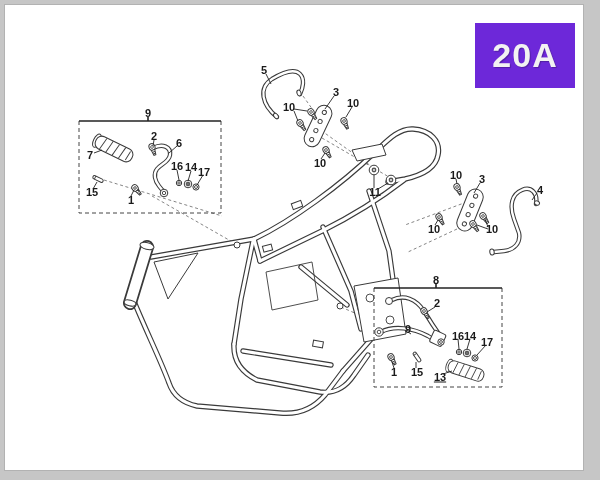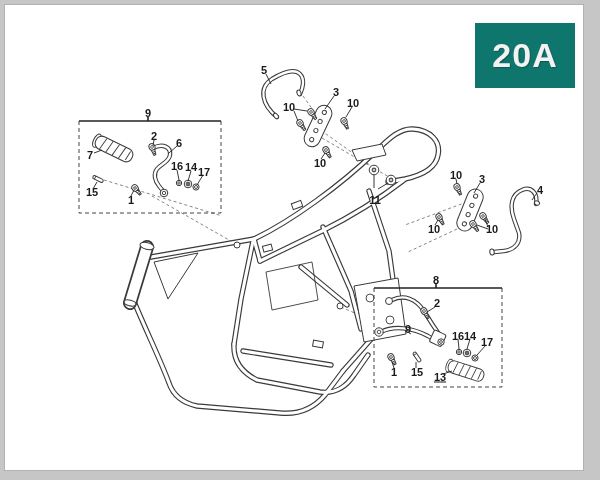--- a/index.html
+++ b/index.html
@@ -253,38 +253,38 @@
       <line x1="408" y1="332" x2="411" y2="334" class="leader"></line>
       <line x1="458" y1="339" x2="459" y2="349" class="leader"></line>
       <line x1="470" y1="339" x2="467" y2="349" class="leader"></line>
       <line x1="486" y1="345" x2="477" y2="355" class="leader"></line>
       <line x1="394" y1="368" x2="392" y2="362" class="leader"></line>
       <line x1="416" y1="368" x2="416" y2="362" class="leader"></line>
       <line x1="443" y1="374" x2="452" y2="371" class="leader"></line>
     </g>
   </svg>
 
-  <div id="badge" style="background: #0f766e; color: rgb(242, 242, 242);">20A</div>
+  <div id="badge" style="background: #6d28d9; color: rgb(242, 242, 242);">20A</div>
 
   <div id="callout-layer">
       <div class="callout" style="left: 148px; top: 113px;">9</div>
       <div class="callout" style="left: 90px; top: 155px;">7</div>
       <div class="callout" style="left: 154px; top: 136px;">2</div>
       <div class="callout" style="left: 179px; top: 143px;">6</div>
       <div class="callout" style="left: 177px; top: 166px;">16</div>
       <div class="callout" style="left: 191px; top: 167px;">14</div>
       <div class="callout" style="left: 204px; top: 172px;">17</div>
       <div class="callout" style="left: 92px; top: 192px;">15</div>
       <div class="callout" style="left: 131px; top: 200px;">1</div>
       <div class="callout" style="left: 264px; top: 70px;">5</div>
       <div class="callout" style="left: 289px; top: 107px;">10</div>
       <div class="callout" style="left: 336px; top: 92px;">3</div>
       <div class="callout" style="left: 353px; top: 103px;">10</div>
       <div class="callout" style="left: 320px; top: 163px;">10</div>
-      <div class="callout" style="left: 375px; top: 192px; margin-top: 8px;">11</div>
+      <div class="callout" style="left: 375px; top: 192px;">11</div>
       <div class="callout" style="left: 456px; top: 175px;">10</div>
       <div class="callout" style="left: 482px; top: 179px;">3</div>
       <div class="callout" style="left: 434px; top: 229px;">10</div>
       <div class="callout" style="left: 492px; top: 229px;">10</div>
       <div class="callout" style="left: 540px; top: 190px;">4</div>
       <div class="callout" style="left: 436px; top: 280px;">8</div>
       <div class="callout" style="left: 437px; top: 303px;">2</div>
       <div class="callout" style="left: 408px; top: 329px;">9</div>
       <div class="callout" style="left: 458px; top: 336px;">16</div>
       <div class="callout" style="left: 470px; top: 336px;">14</div>

